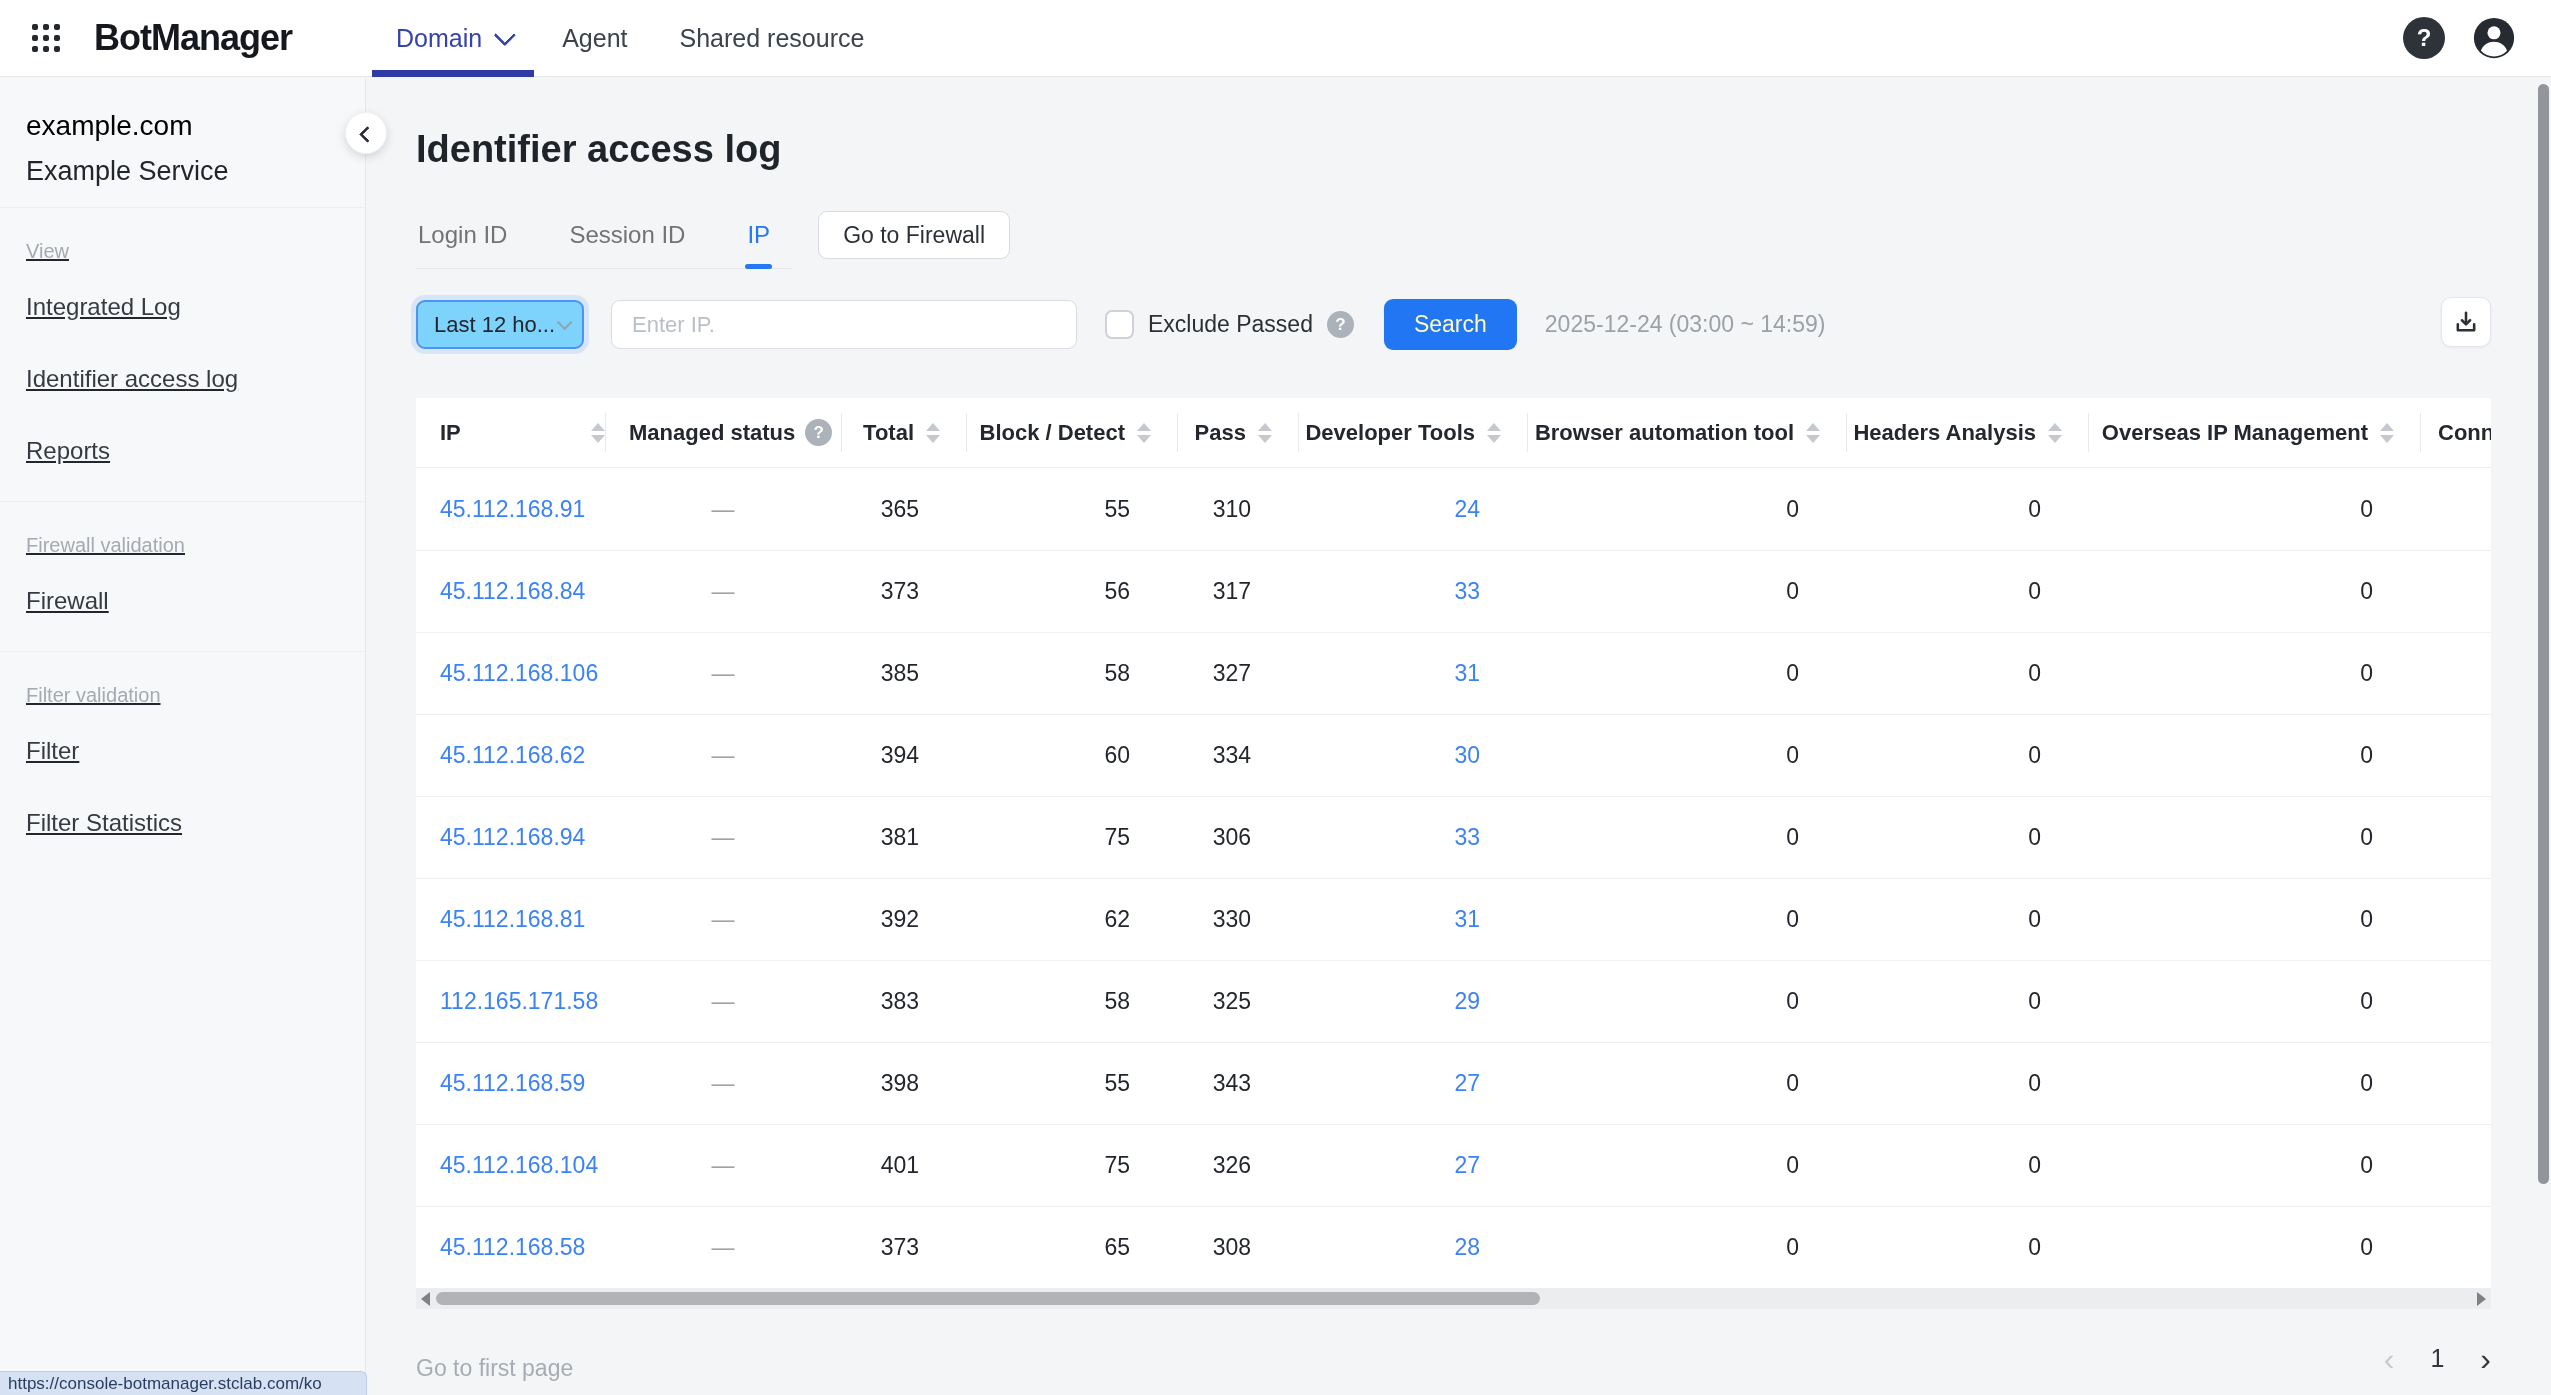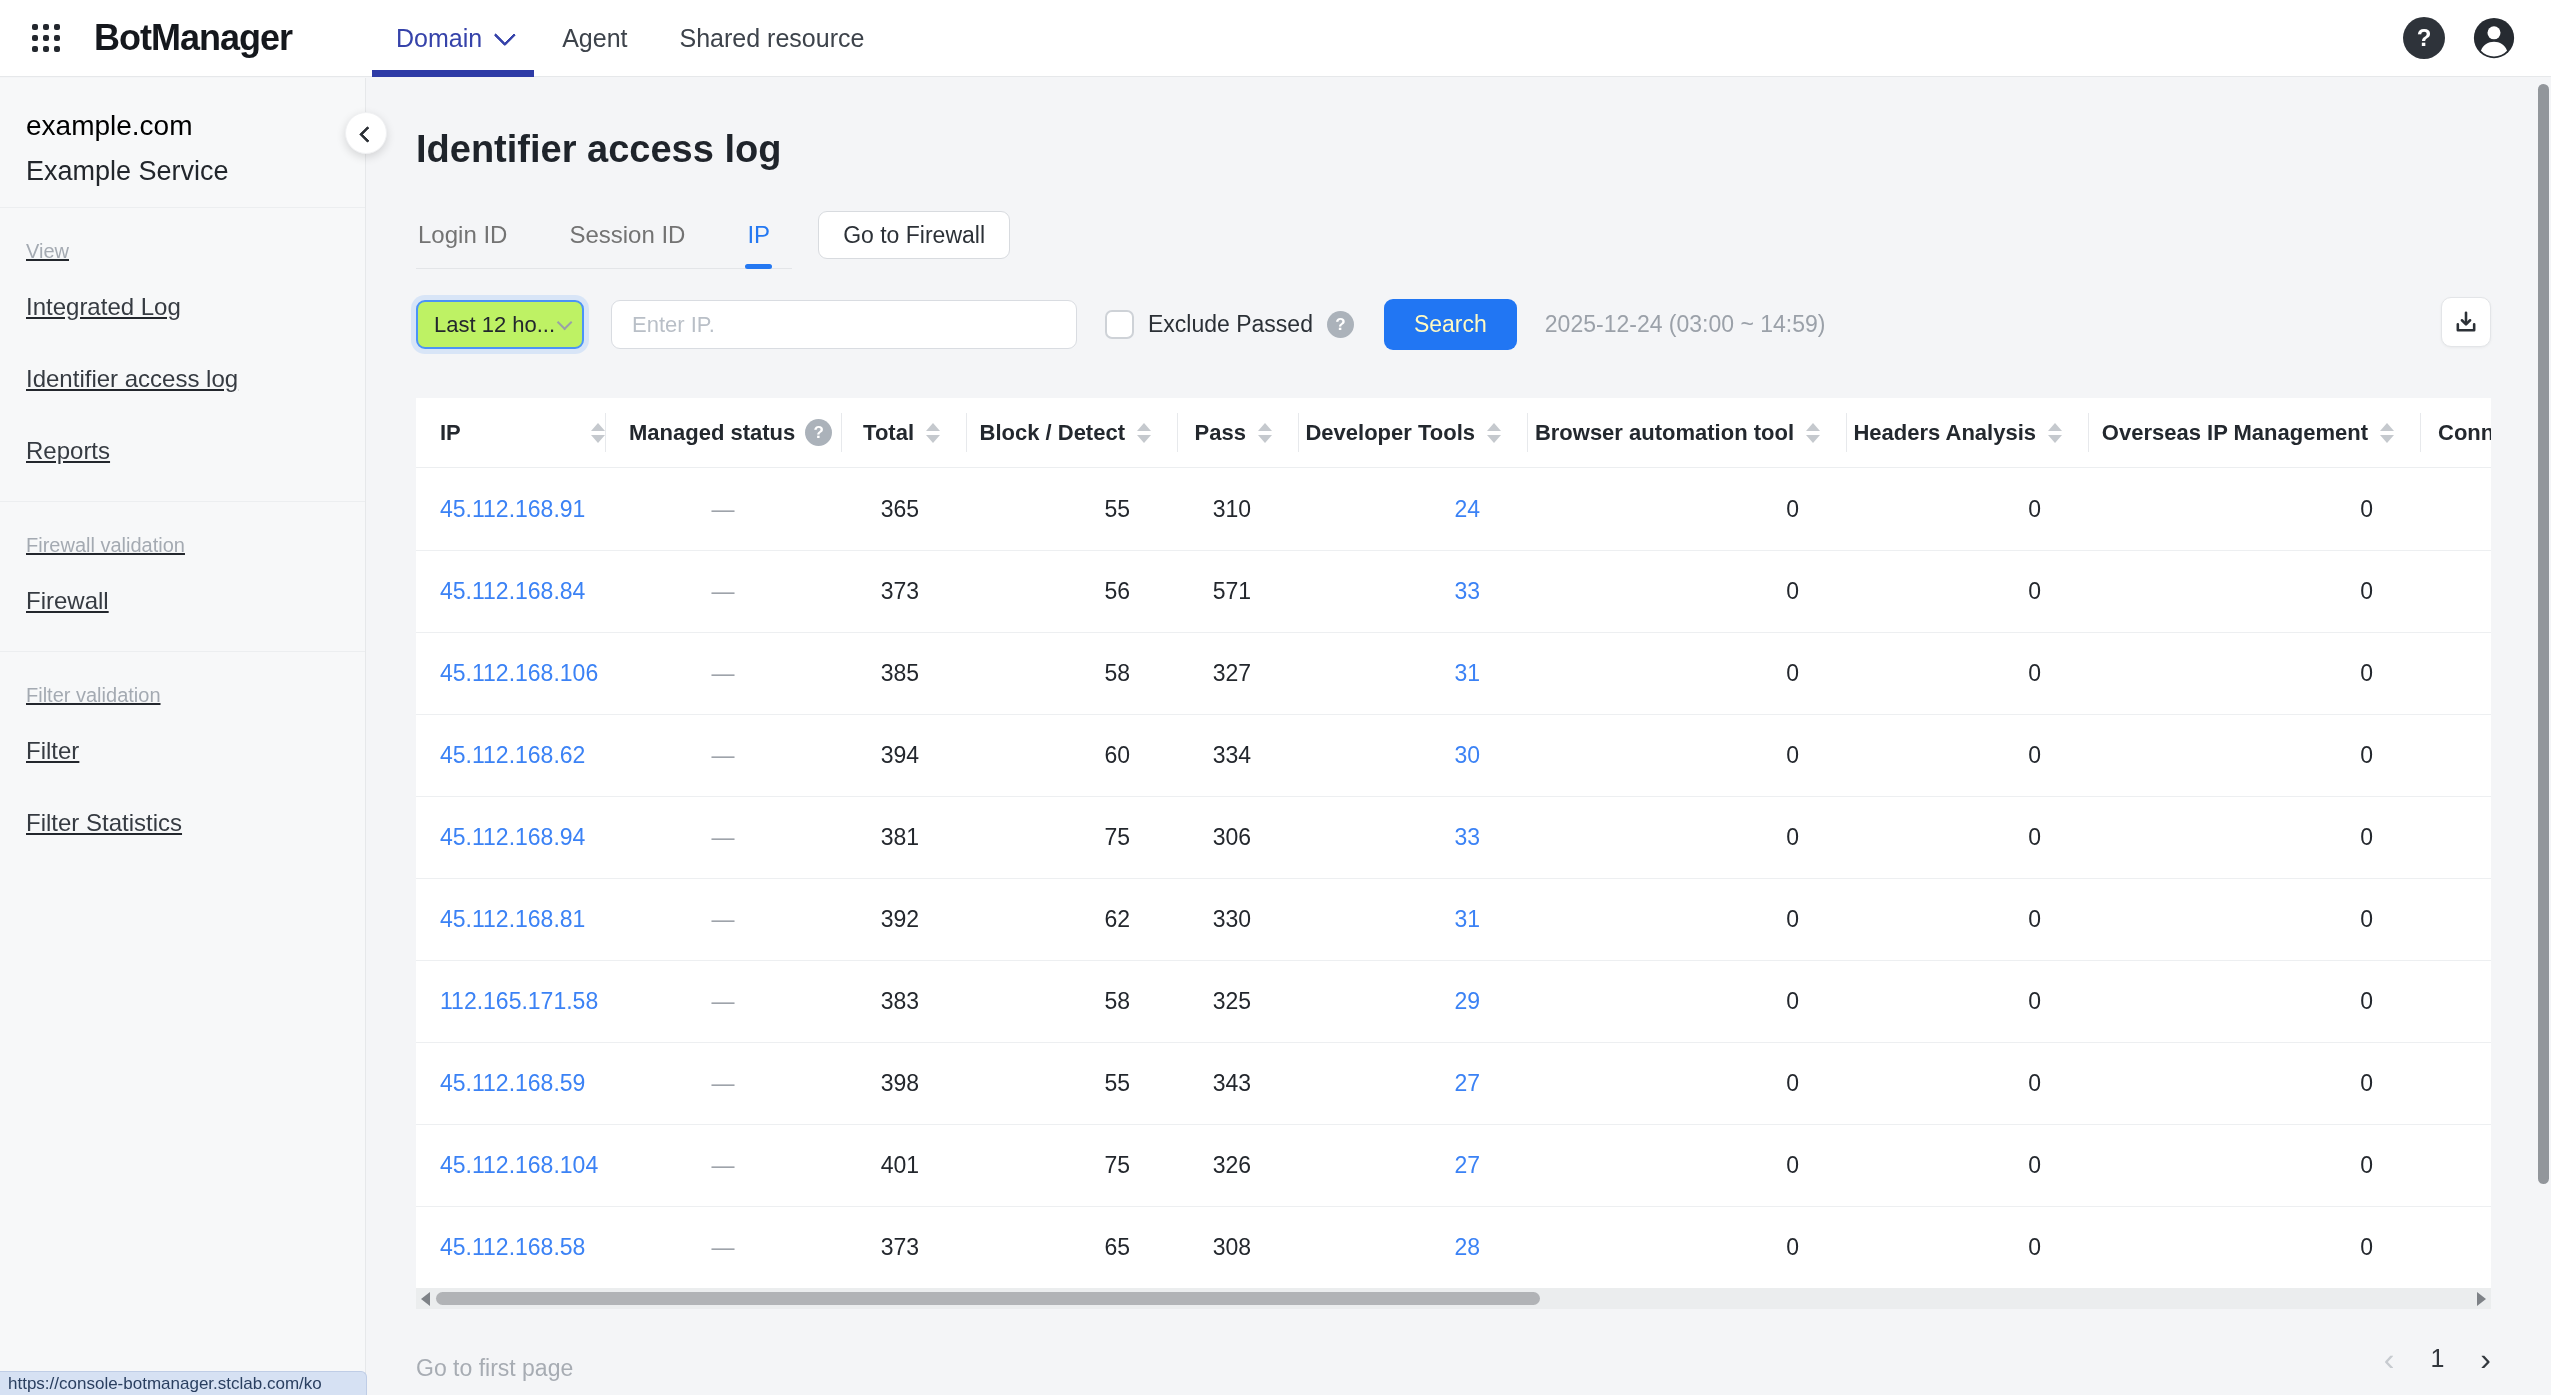--- a/index.html
+++ b/index.html
@@ -71,21 +71,21 @@
   .tab.active { color:#2478f2; font-weight:500; }
   .tab.active::after { content:""; position:absolute; left:0; right:0; bottom:0; height:5px; border-radius:3px; background:#2478f2; z-index:2; }
   .firewall-btn {
     margin-left:26px; margin-bottom:10px; height:48px; padding:0 24px; background:#fff;
     border:1px solid #d8dbdf; border-radius:9px; font-size:23px; color:#2c3137;
     display:flex; align-items:center; cursor:pointer;
   }
   
   .filter-row { margin-top:30px; display:flex; align-items:center; position:relative; width:2075px; }
   .period-select {
-    width:168px; height:49px; background:#bef264; border:2px solid #4b93f7; border-radius:9px;
+    width:168px; height:49px; background:#7dd3fc; border:2px solid #4b93f7; border-radius:9px;
     box-shadow:0 0 0 5px rgba(75,147,247,0.16);
     display:flex; align-items:center; justify-content:space-between; padding:0 14px 0 16px;
     font-size:22px; color:#23272d; cursor:pointer;
   }
   .select-chevron { width:11px; height:11px; border-right:2px solid #9aa0a8; border-bottom:2px solid #9aa0a8;
     transform:rotate(45deg) translateY(-3px); }
   .ip-input {
     margin-left:27px; width:466px; height:49px; background:#fff; border:1px solid #d9dce1; border-radius:9px;
     padding:0 20px; font-size:22px; color:#23272d; outline:none;
     font-family:"Liberation Sans","DejaVu Sans",sans-serif;
@@ -316,21 +316,21 @@
           <div class="td" style="width: 319px; justify-content: flex-end; padding-right: 47px;">0</div>
           <div class="td" style="width: 242px; justify-content: flex-end; padding-right: 47px;">0</div>
           <div class="td" style="width: 332px; justify-content: flex-end; padding-right: 47px;">0</div>
           <div class="td" style="width: 220px; padding-left: 18px;"></div>
         </div>
         <div class="trow">
           <div class="td link" style="width: 189px; padding-left: 24px;">45.112.168.84</div>
           <div class="td dash" style="width: 236px; justify-content: center;">—</div>
           <div class="td" style="width: 125px; justify-content: flex-end; padding-right: 47px;">373</div>
           <div class="td" style="width: 211px; justify-content: flex-end; padding-right: 47px;">56</div>
-          <div class="td" style="width: 121px; justify-content: flex-end; padding-right: 47px;">571</div>
+          <div class="td" style="width: 121px; justify-content: flex-end; padding-right: 47px;">317</div>
           <div class="td link" style="width: 229px; justify-content: flex-end; padding-right: 47px;">33</div>
           <div class="td" style="width: 319px; justify-content: flex-end; padding-right: 47px;">0</div>
           <div class="td" style="width: 242px; justify-content: flex-end; padding-right: 47px;">0</div>
           <div class="td" style="width: 332px; justify-content: flex-end; padding-right: 47px;">0</div>
           <div class="td" style="width: 220px; padding-left: 18px;"></div>
         </div>
         <div class="trow">
           <div class="td link" style="width: 189px; padding-left: 24px;">45.112.168.106</div>
           <div class="td dash" style="width: 236px; justify-content: center;">—</div>
           <div class="td" style="width: 125px; justify-content: flex-end; padding-right: 47px;">385</div>

